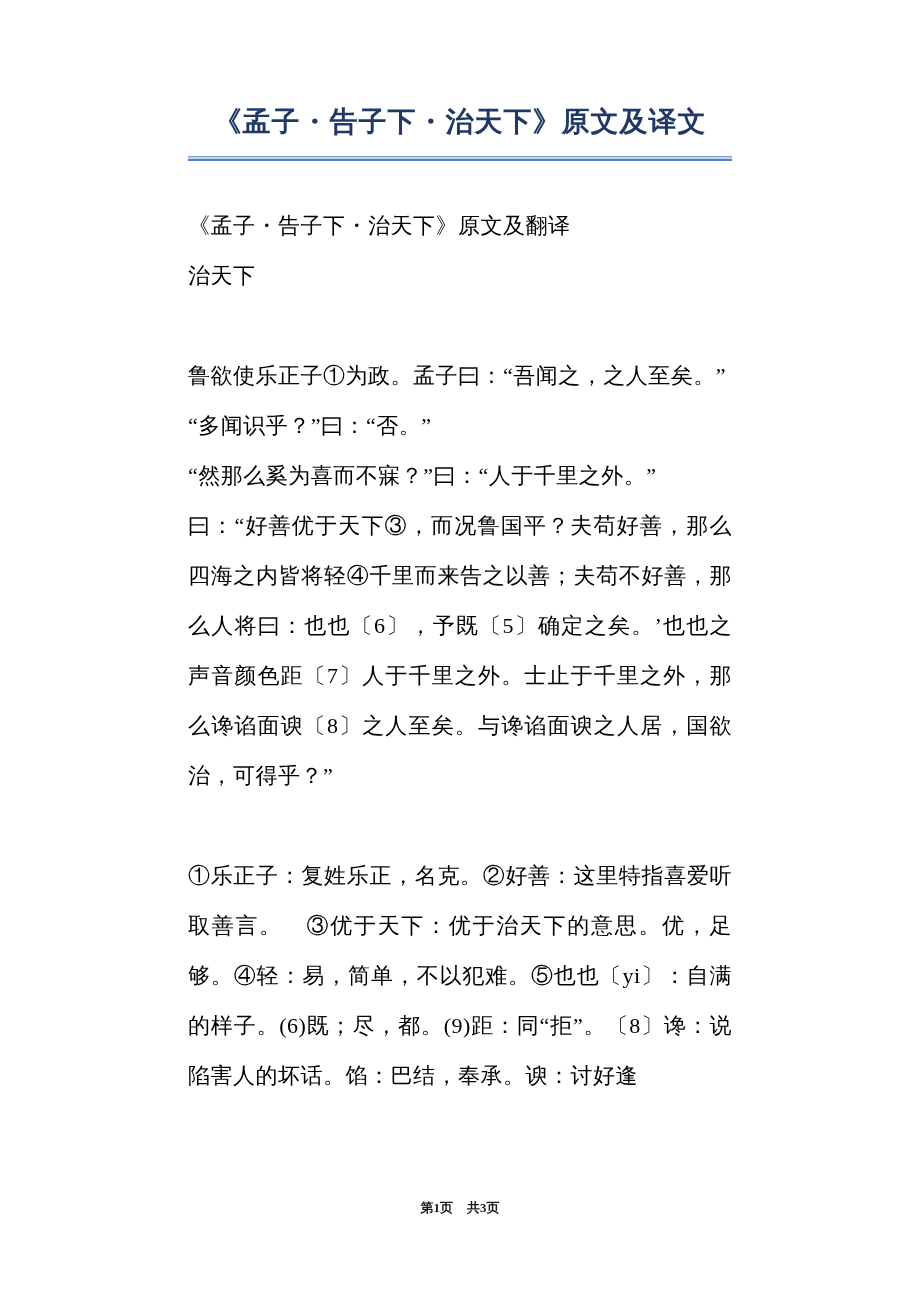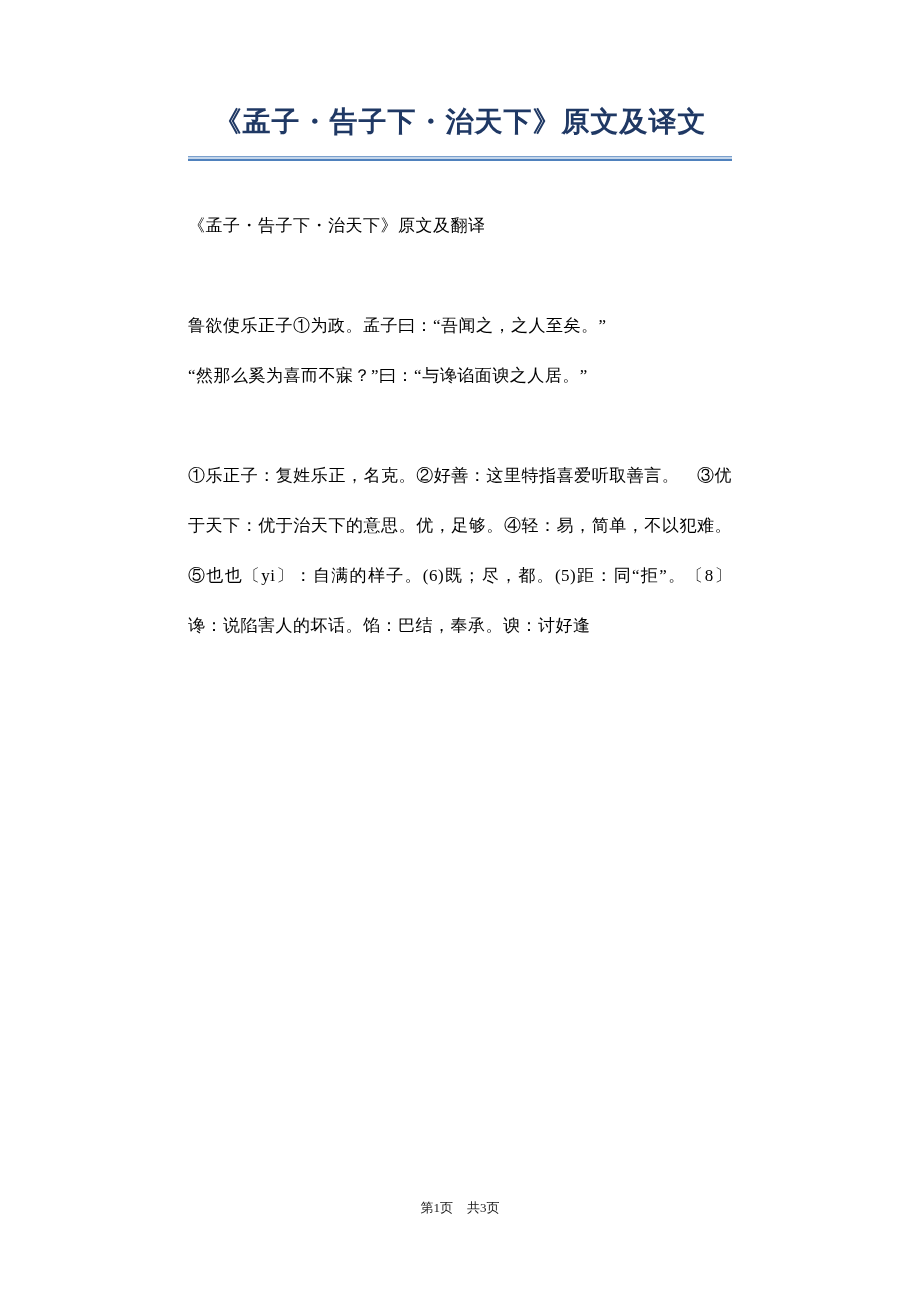--- a/index.html
+++ b/index.html
@@ -33,57 +33,61 @@
     height: 2px;
     background: var(--rule-light, #C3D5EA);
     border-top: 1.5px solid var(--rule-mid, #7BA0CD);
     border-bottom: 2.5px solid var(--rule-dark, #4F81BD);
   }
   .content {
     margin-top: 40px;
   }
   .content p {
     margin: 0;
-    font-size: 17px;
+    font-size: 22px;
     line-height: 50px;
     min-height: 50px;
     text-align: justify;
     letter-spacing: 0.5px;
     word-break: break-all;
   }
   .page-footer {
     position: absolute;
     left: 0;
     right: 0;
     top: 1198px;
     text-align: center;
     font-size: 13px;
     line-height: 20px;
     color: #1a1a1a;
+    font-weight: bold;
   }
   .page-footer .sep {
     display: inline-block;
     width: 14px;
   }
 </style>
 </head>
 <body>
 
 <div class="page">
 
   <h1 class="doc-title">《孟子・告子下・治天下》原文及译文</h1>
 
   <div class="title-rule"></div>
 
   <div class="content">
     <p>《孟子・告子下・治天下》原文及翻译</p>
+    <p>治天下</p>
     <p></p>
     <p>鲁欲使乐正子①为政。孟子曰：“吾闻之，之人至矣。”</p>
-    <p>“然那么奚为喜而不寐？”曰：“与谗谄面谀之人居。”</p>
+    <p>“多闻识乎？”曰：“否。”</p>
+    <p>“然那么奚为喜而不寐？”曰：“人于千里之外。”</p>
+    <p>曰：“好善优于天下③，而况鲁国平？夫苟好善，那么四海之内皆将轻④千里而来告之以善；夫苟不好善，那么人将曰：也也〔6〕，予既〔5〕确定之矣。’也也之声音颜色距〔7〕人于千里之外。士止于千里之外，那么谗谄面谀〔8〕之人至矣。与谗谄面谀之人居，国欲治，可得乎？”</p>
     <p></p>
-    <p>①乐正子：复姓乐正，名克。②好善：这里特指喜爱听取善言。　③优于天下：优于治天下的意思。优，足够。④轻：易，简单，不以犯难。⑤也也〔yi〕：自满的样子。(6)既；尽，都。(5)距：同“拒”。〔8〕谗：说陷害人的坏话。馅：巴结，奉承。谀：讨好逢</p>
+    <p>①乐正子：复姓乐正，名克。②好善：这里特指喜爱听取善言。　③优于天下：优于治天下的意思。优，足够。④轻：易，简单，不以犯难。⑤也也〔yi〕：自满的样子。(6)既；尽，都。(9)距：同“拒”。〔8〕谗：说陷害人的坏话。馅：巴结，奉承。谀：讨好逢</p>
   </div>
 
   <div class="page-footer">
     <span>第1页</span><span class="sep"></span><span>共3页</span>
   </div>
 
 </div>
 
 </body></html>

